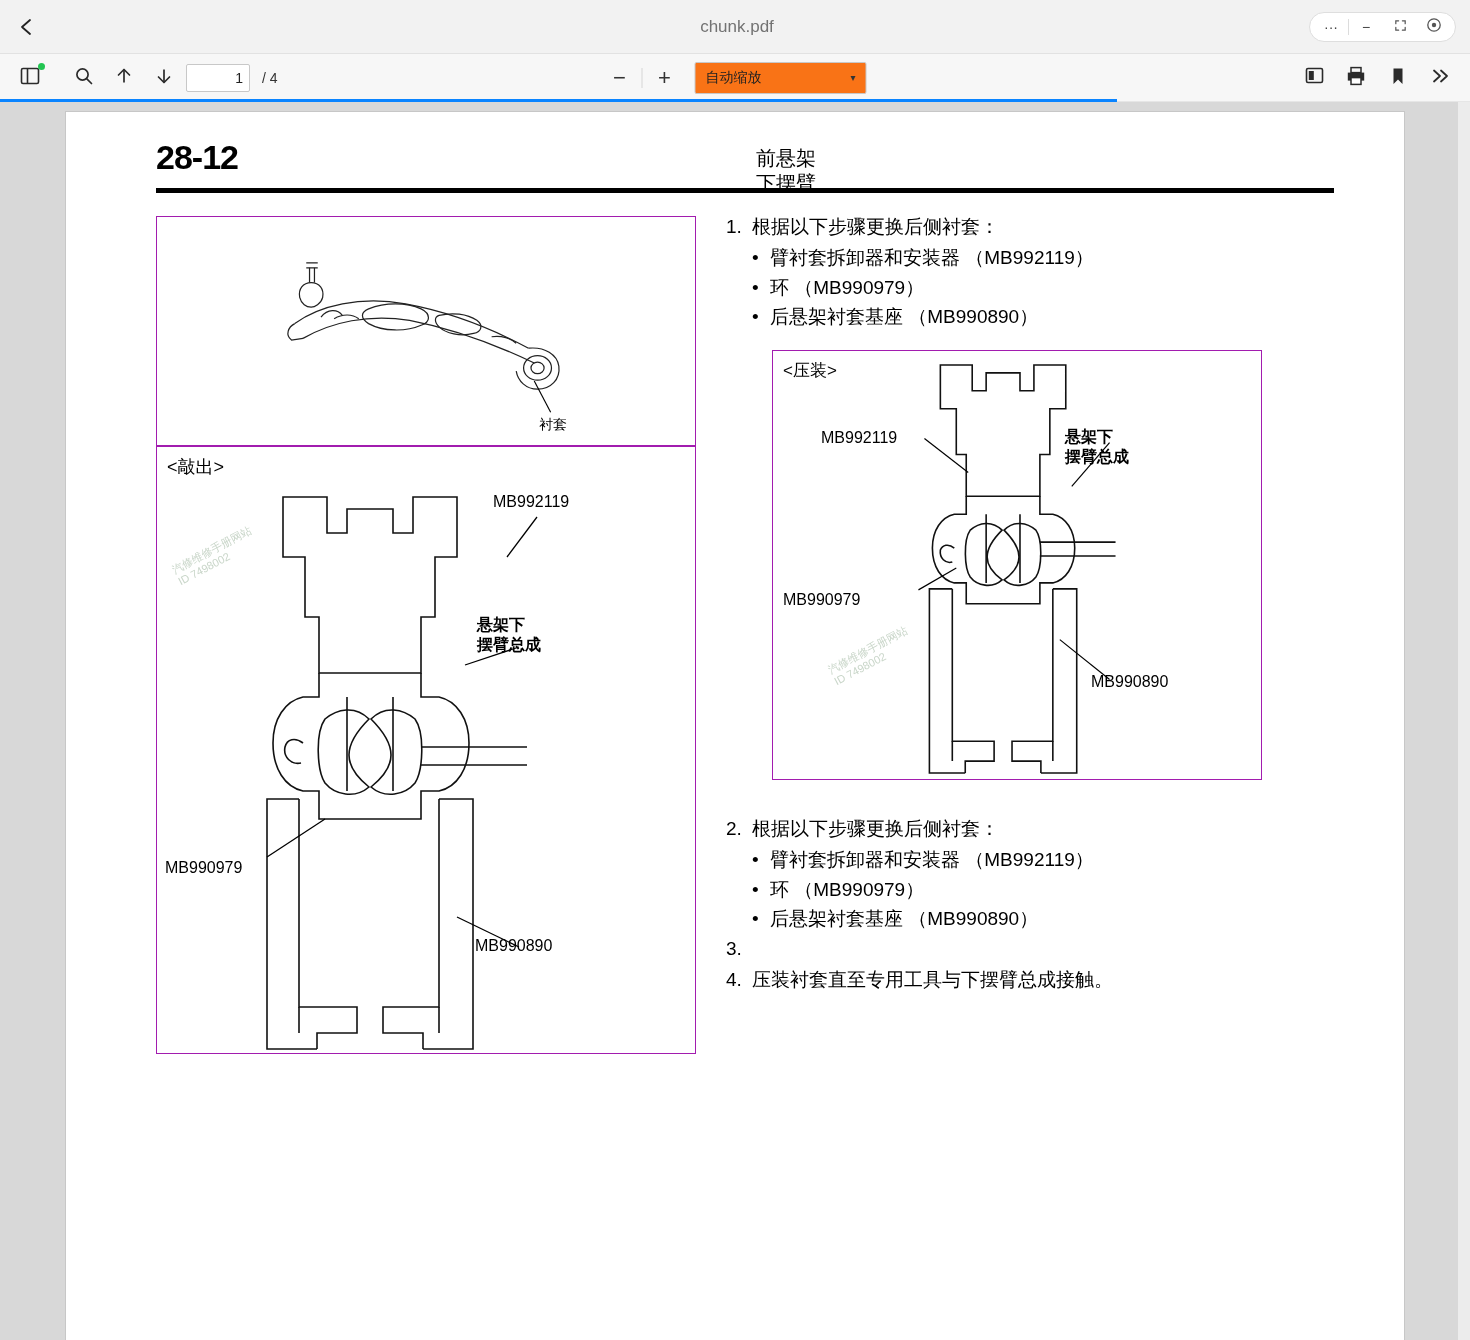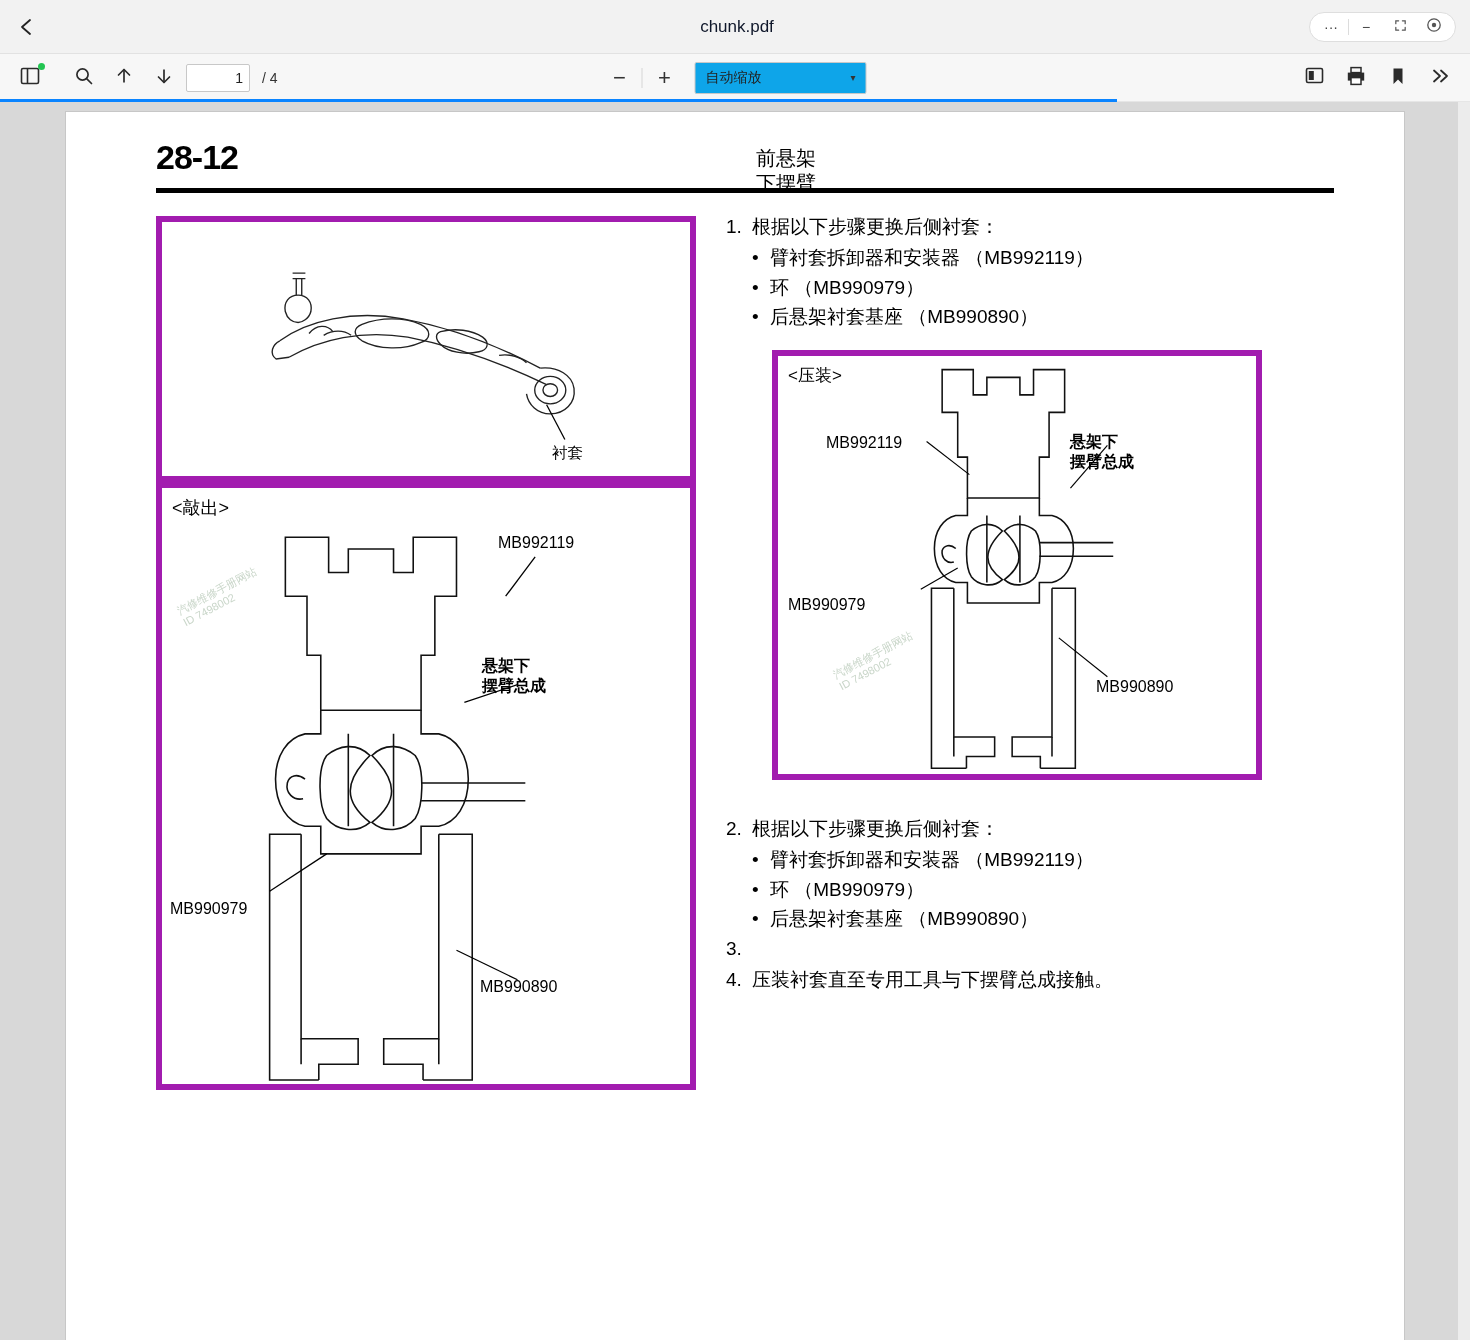--- a/index.html
+++ b/index.html
@@ -24,21 +24,21 @@
     width: 54px; height: 54px;
     display: flex; align-items: center; justify-content: center;
     cursor: default;
   }
   .back-btn svg { display: block; }
   .win-title {
     position: absolute;
     left: 4px; right: 0;
     text-align: center;
     font-size: 17px;
-    color: #0f172a;
+    color: #737373;
     pointer-events: none;
   }
   .win-controls {
     position: absolute;
     right: 14px; top: 50%;
     transform: translateY(-50%);
     display: flex;
     align-items: center;
     gap: 0px;
     background: #ffffff;
@@ -114,21 +114,21 @@
     display: flex; align-items: center; justify-content: center;
     font-size: 22px;
     color: #333;
     line-height: 1;
   }
   .zoom-sep { width: 1px; height: 20px; background: #d5d5d5; margin: 0 4px; }
   .zoom-select {
     position: relative;
     width: 172px; height: 32px;
     border: 1px solid #c8c8c8;
-    background: #0ea5e9;
+    background: #f97316;
     border-radius: 2px;
     display: flex;
     align-items: center;
     padding: 0 10px;
     font-size: 14px;
     color: #222;
     margin-left: 12px;
   }
   .zoom-select .caret {
     position: absolute;
@@ -210,25 +210,25 @@
     left: 660px;
     top: 100px;
     width: 580px;
   }
   .sec-title {
     font-size: 25px;
     font-weight: 600;
     margin-bottom: 20px;
   }
   .fig-box {
-    border: 6px solid #a21caf;
+    border: 1px solid #a21caf;
     background: #fff;
     position: relative;
   }
-  .fig1 { height: 266px; }
+  .fig1 { height: 230px; }
   .caption-line {
     font-size: 19px;
     margin: 14px 0 16px 0;
   }
   .fig2 { height: 608px; }
   .fig3 { height: 430px; }
 
   .steps { font-size: 19px; line-height: 1.55; }
   .step {
     display: flex;

